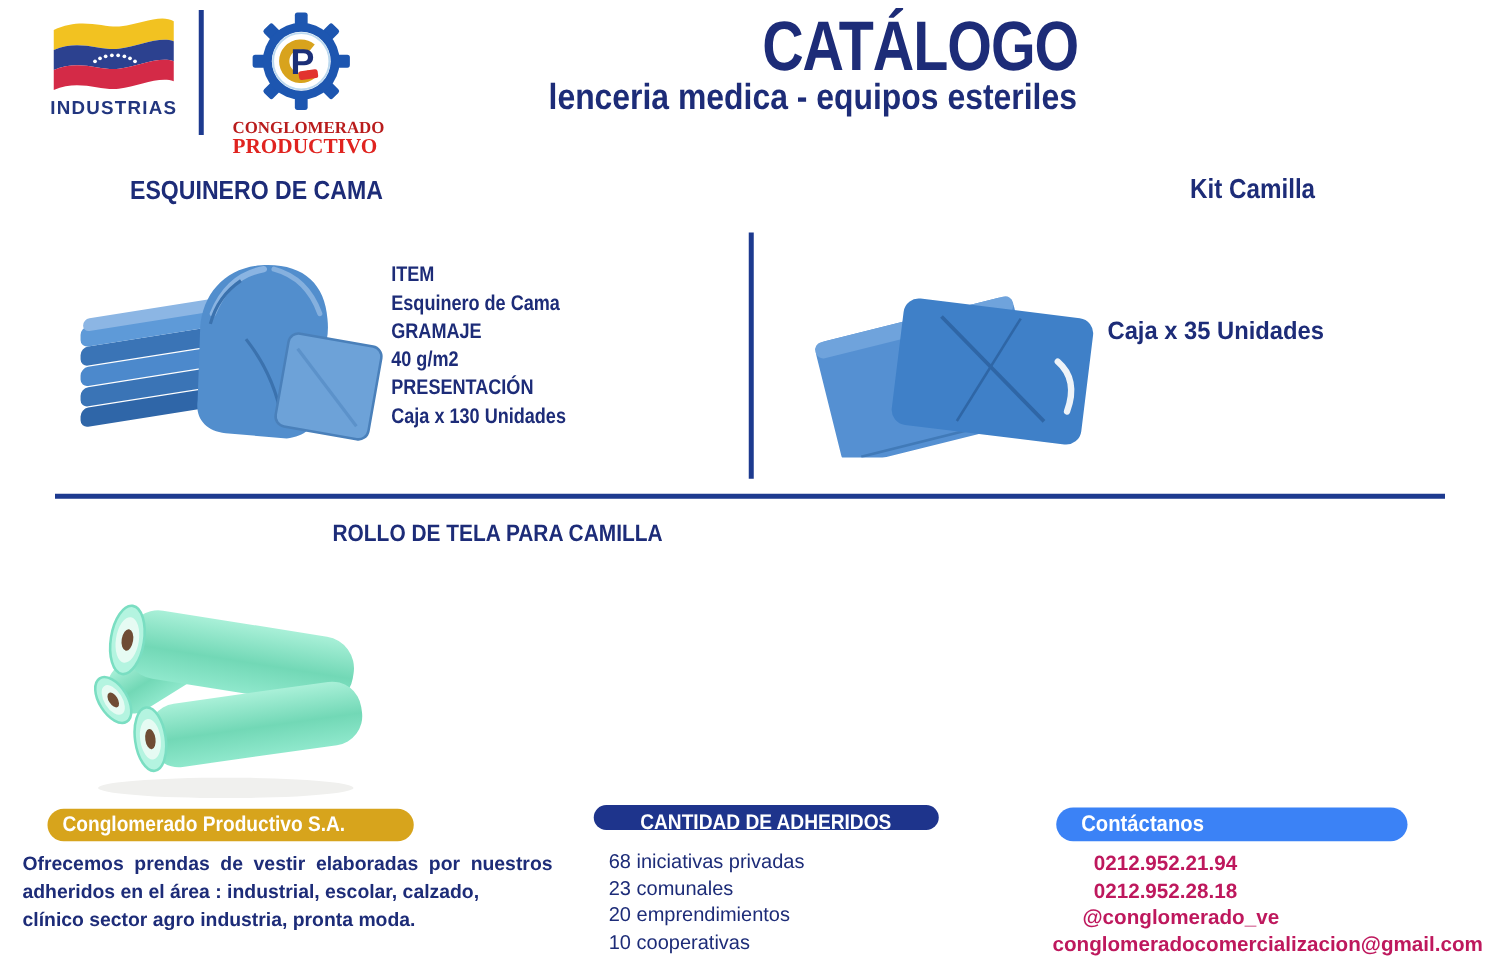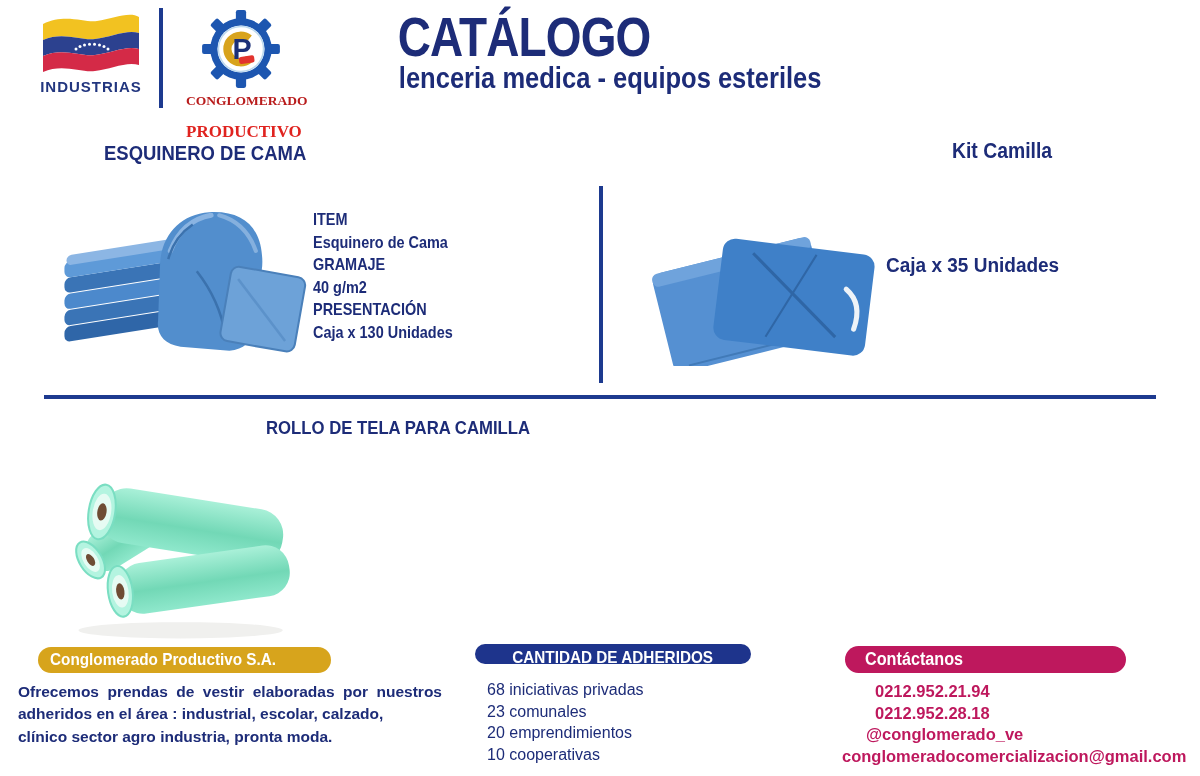--- a/index.html
+++ b/index.html
@@ -14,22 +14,22 @@
 
   
   .flag-wrap { left:38px; top:10px; width:107px; }
   .industrias { left:36px; top:78px; width:110px; text-align:center;
     font-size:15px; font-weight:bold; letter-spacing:1px; color:#22367f; }
   .header-divider { left:159px; top:8px; width:4px; height:100px; background:#1d3a8f; }
   .logo-wrap { left:186px; top:8px; width:110px; text-align:center; }
   .logo-line1 { font-family:"Liberation Serif", serif; font-weight:bold;
     font-size:13.5px; color:#b91c1c; letter-spacing:0; line-height:13px; }
   .logo-line2 { font-family:"Liberation Serif", serif; font-weight:bold;
-    font-size:17px; color:#e0231f; line-height:17px;margin-top:16px; }
-  .title-block { left:370px; top:8px; width:520px; text-align:left;text-decoration:underline; }
+    font-size:17px; color:#e0231f; line-height:17px; }
+  .title-block { left:370px; top:8px; width:520px; text-align:right;text-decoration:underline; }
   .title { display:inline-block; transform:scaleX(0.82); transform-origin:center;
     font-size:56px; font-weight:800; line-height:58px; letter-spacing:-1px; color:#1d2c78; white-space:nowrap; }
   .subtitle { display:inline-block; transform:scaleX(0.88); transform-origin:center;
     font-size:29px; font-weight:800; line-height:28px; color:#1d2c78; white-space:nowrap; margin-top:-2px; }
 
   
   .h-esquinero { left:104px; top:141px; font-size:21px; }
   .h-kit { left:952px; top:138px; font-size:22px; }
   .h-rollo { left:266px; top:417px; font-size:19px; }
   .sec-heading { font-weight:800; color:#1d2c78; }
@@ -45,21 +45,21 @@
     transform:scaleX(0.95); transform-origin:left center; white-space:nowrap; }
   .col-divider { left:599px; top:186px; width:4px; height:197px; background:#1d3a8f; }
   .section-divider { left:44px; top:395px; width:1112px; height:4px; background:#1d3a8f; }
 
   
   .pill { border-radius:14px; color:#ffffff; font-weight:800; }
   .pill-yellow { left:38px; top:647px; width:293px; height:26px; background:#d7a41c;
     line-height:26px; font-size:17px; padding-left:12px; }
   .pill-blue { left:475px; top:644px; width:276px; height:20px; background:#1e348c;
     line-height:28px; font-size:17px; text-align:center; }
-  .pill-red { left:845px; top:646px; width:281px; height:27px; background:#be185d;
+  .pill-red { left:845px; top:646px; width:281px; height:27px; background:#3b82f6;
     line-height:27px; font-size:18px; padding-left:20px; }
   .pill span { display:inline-block; transform:scaleX(0.9); transform-origin:left center; white-space:nowrap; }
   .pill-blue span { transform-origin:center; }
 
   .company-lines { left:18px; top:681px; width:424px; }
   .company-lines div { font-size:15.5px; font-weight:800; line-height:22.3px; color:#1d2c78; }
   .company-lines div:nth-child(1) { text-align:justify; text-align-last:justify; }
 
   .adheridos-list { left:487px; top:679px; }
   .adheridos-list div { font-size:16px; font-weight:400; line-height:21.6px; color:#1d2c78; }

